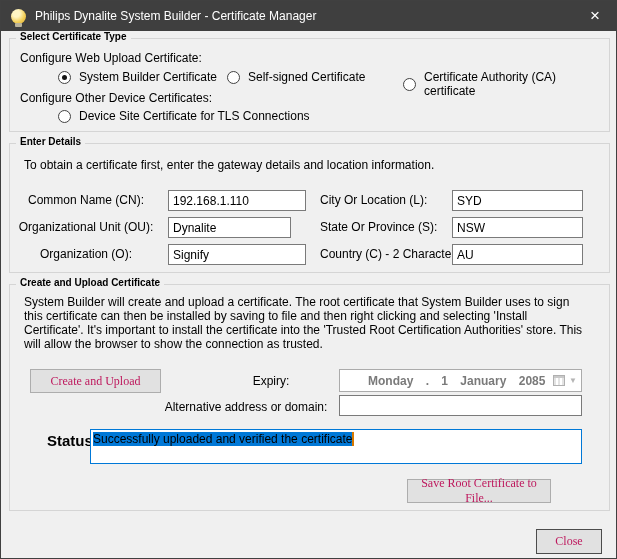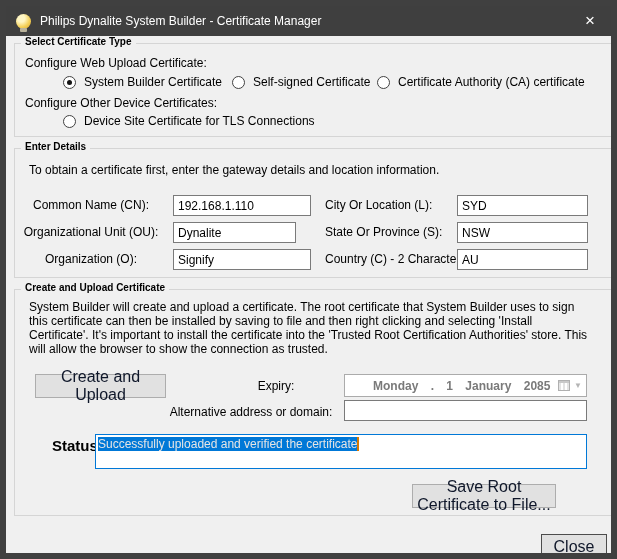--- a/index.html
+++ b/index.html
@@ -1,19 +1,19 @@
 <!DOCTYPE html>
 <html><head>
 <meta charset="utf-8">
 <style>
   * { margin:0; padding:0; box-sizing:border-box; }
   html,body { background:#888; }
   .window {
     position:relative; width:617px; height:559px;
-    background:#f0f0f0; border:6px solid #404040;
+    background:#f0f0f0; border:1px solid #404040;
     font-family:"Liberation Sans", sans-serif; font-size:12px; color:#000;
     overflow:hidden;
   }
   
   .titlebar {
     position:absolute; left:0; top:0; width:100%; height:30px;
     background:#3f3f3f; display:flex; align-items:center; padding-left:10px;
   }
   .bulb {
     width:15px; height:15px; border-radius:50%;
@@ -52,21 +52,21 @@
     border-radius:50%; background:#141414;
   }
   
   .tbox {
     position:absolute; height:21px; border:1px solid #7a7a7a; background:#fff;
     font-family:"Liberation Sans", sans-serif; font-size:12px; color:#000;
     padding:1px 4px; outline:none;
   }
   .btn {
     position:absolute; background:#e1e1e1; border:1px solid #adadad;
-    font-family:Liberation Sans, sans-serif; font-size:16px; color:#0f172a;
+    font-family:Liberation Serif, serif; font-size:12px; color:#be185d;
     display:flex; align-items:center; justify-content:center; cursor:default;
   }
   .btn-default { border:1px solid #4c4c4c; }
   
   .datepicker {
     position:absolute; height:23px; border:1px solid #ababab; background:#fff;
     display:flex; align-items:center; padding:0 4px;
   }
   .datepicker .dp-text {
     font-weight:bold; color:#7a7a7a; word-spacing:9px; font-size:12px;
@@ -79,21 +79,21 @@
       linear-gradient(#c9c9c9 0 2px, transparent 2px),
       repeating-linear-gradient(to right, #e3e3e3 0 2px, #fff 2px 4px);
   }
   .dd-arrow { color:#b5b5b5; font-size:8px; margin-left:4px; }
   
   .status-box {
     position:absolute; background:#fff; border:1px solid #0078d7;
     padding:2px 2px; overflow:hidden;
   }
   .sel-text {
-    background:#0078d7; color:#e5e5e5; font-size:12px; line-height:15px;
+    background:#0078d7; color:#000000; font-size:12px; line-height:15px;
     display:inline; white-space:nowrap;
   }
   .caret { border-left:2px solid #d77800; display:inline-block; height:14px; vertical-align:text-bottom; }
 </style>
 </head>
 <body>
 
 <div class="window">
 
   <div class="titlebar">
@@ -108,21 +108,21 @@
     <span class="lbl" style="left:10px; top:12px;">Configure Web Upload Certificate:</span>
 
     <div class="radio-item" style="left:48px; top:31px;">
       <span class="radio checked"></span>
       <span>System Builder Certificate</span>
     </div>
     <div class="radio-item" style="left:217px; top:31px;">
       <span class="radio"></span>
       <span>Self-signed Certificate</span>
     </div>
-    <div class="radio-item" style="left:362px; top:31px;">
+    <div class="radio-item" style="left:393px; top:31px;">
       <span class="radio"></span>
       <span>Certificate Authority (CA) certificate</span>
     </div>
 
     <span class="lbl" style="left:10px; top:52px;">Configure Other Device Certificates:</span>
 
     <div class="radio-item" style="left:48px; top:70px;">
       <span class="radio"></span>
       <span>Device Site Certificate for TLS Connections</span>
     </div>

